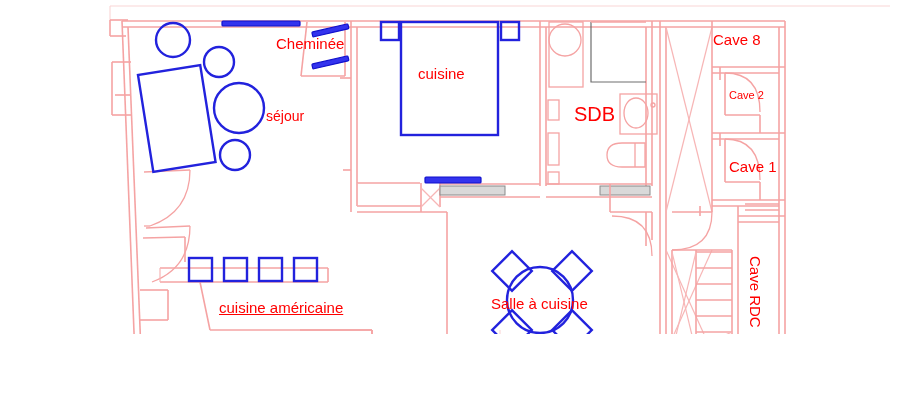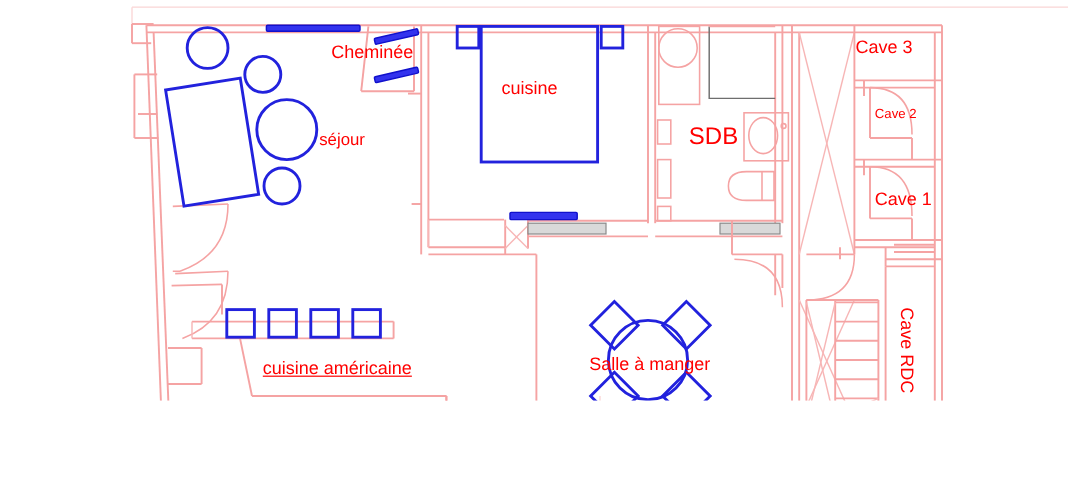--- a/index.html
+++ b/index.html
@@ -363,25 +363,25 @@
   </svg>
 
   <div class="room-label" style="left:276px; top:36px; font-size:15px;">Cheminée</div>
 
   <div class="room-label" style="left:266px; top:109px; font-size:14px;">séjour</div>
 
   <div class="room-label" style="left:418px; top:66px; font-size:15px;">cuisine</div>
 
   <div class="room-label" style="left:574px; top:104px; font-size:20px;">SDB</div>
 
-  <div class="room-label" style="left:713px; top:32px; font-size:15px;">Cave 3</div>
+  <div class="room-label" style="left:713px; top:32px; font-size:15px;">Cave 8</div>
 
   <div class="room-label" style="left:729px; top:90px; font-size:11px;">Cave 2</div>
 
   <div class="room-label" style="left:729px; top:159px; font-size:15px;">Cave 1</div>
 
   <div class="room-label rotated-label" style="left:763px; top:256px; font-size:15px;">Cave RDC</div>
 
   <div class="room-label" style="left:219px; top:300px; font-size:15px;text-decoration:underline;">cuisine américaine</div>
 
-  <div class="room-label" style="left:491px; top:296px; font-size:15px;">Salle à manger</div>
+  <div class="room-label" style="left:491px; top:296px; font-size:15px;">Salle à cuisine</div>
 
 </div>
 
 </body></html>

